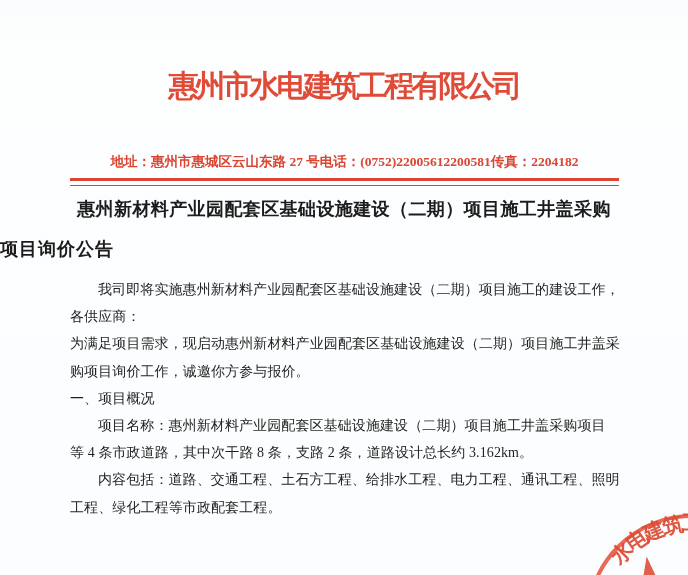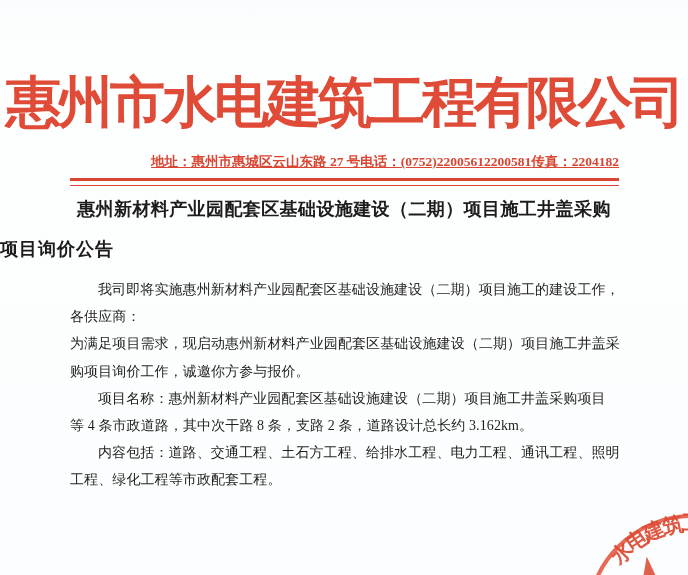--- a/index.html
+++ b/index.html
@@ -10,31 +10,30 @@
     position:relative;
     font-family:"Liberation Serif","DejaVu Serif",serif;
     color:#222;
   }
   .page{position:absolute;inset:0;background:linear-gradient(180deg,#fafcfd 0%,#fdfefe 8%,#fcfdfe 100%);}
 
   
   .company-name{
     position:absolute;top:66px;left:0;width:688px;
     text-align:center;
-    font-size:55px;font-weight:bold;
+    font-size:30px;font-weight:bold;
     letter-spacing:-3px;
     color:#e04b38;
     white-space:nowrap;
   }
   .contact-row{
     position:absolute;top:153px;left:70px;width:549px;
-    display:flex;justify-content:flex-end;align-items:baseline;
+    display:flex;justify-content:center;align-items:baseline;
     font-size:13.5px;font-weight:bold;color:#da4632;
     white-space:nowrap;
-    text-decoration:underline;
   }
   .rule-wrap{position:absolute;top:178px;left:70px;width:549px;}
   .rule-thick{height:3px;background:#da4632;}
   .rule-thin{height:1.5px;background:#da4632;margin-top:3.5px;}
 
   
   .doc-title{
     position:absolute;top:197px;left:0;width:688px;
     text-align:center;
     font-size:18px;font-weight:bold;letter-spacing:0.4px;
@@ -103,20 +102,21 @@
   </div>
 
   <div class="doc-title">惠州新材料产业园配套区基础设施建设（二期）项目施工井盖采购</div>
   <div class="doc-subtitle">项目询价公告</div>
 
   <div class="body-block">
     <div class="line indent">我司即将实施惠州新材料产业园配套区基础设施建设（二期）项目施工的建设工作，</div>
     <div class="line">各供应商：</div>
     <div class="line">为满足项目需求，现启动惠州新材料产业园配套区基础设施建设（二期）项目施工井盖采</div>
     <div class="line">购项目询价工作，诚邀你方参与报价。</div>
+    <div class="line">一、项目概况</div>
     <div class="line indent">项目名称：惠州新材料产业园配套区基础设施建设（二期）项目施工井盖采购项目</div>
     <div class="line">等 4 条市政道路，其中次干路 8 条，支路 2 条，道路设计总长约 3.162km。</div>
     <div class="line indent">内容包括：道路、交通工程、土石方工程、给排水工程、电力工程、通讯工程、照明</div>
     <div class="line">工程、绿化工程等市政配套工程。</div>
   </div>
 
   <div class="seal">
     <div class="seal-ring"></div>
     <div class="seal-star"></div>
     <span class="seal-char c0">水</span>

